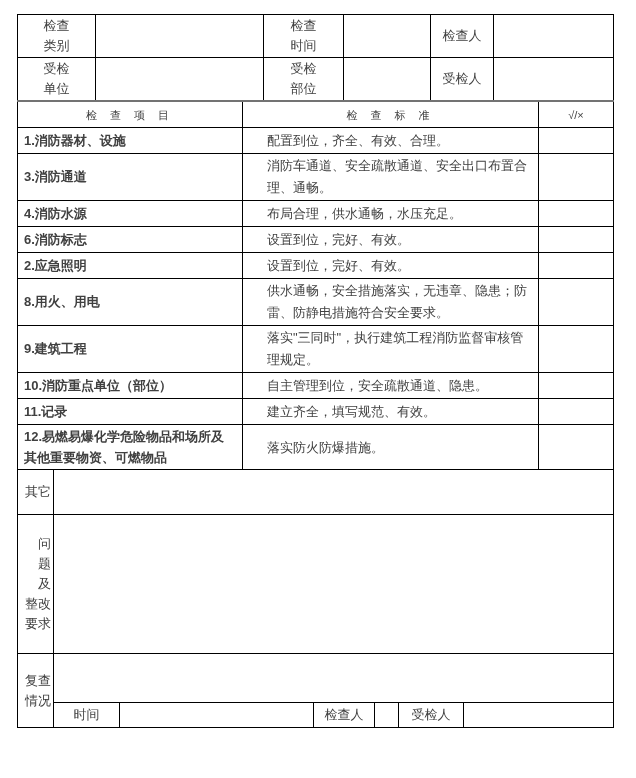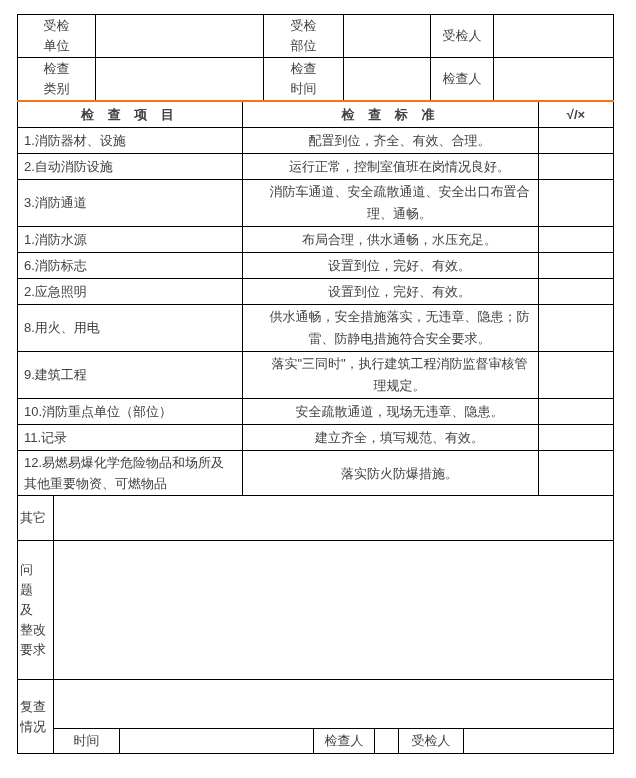--- a/index.html
+++ b/index.html
@@ -5,63 +5,63 @@
   html,body{margin:0;padding:0;background:#ffffff;}
   body{width:636px;height:778px;position:relative;overflow:hidden;
        font-family:"Liberation Sans","DejaVu Sans",sans-serif;color:#404040;}
   .sheet{position:absolute;left:17px;top:14px;width:596px;}
   table{border-collapse:collapse;table-layout:fixed;width:596px;margin-top:-1px;}
   table.first{margin-top:0;}
   td{border:1px solid #000;font-size:13px;line-height:20px;padding:1px 6px;
      vertical-align:middle;overflow:hidden;word-break:break-all;}
   td.lbl{text-align:center;white-space:pre-line;padding:1px 2px;}
   td.fill{background:#fff;}
-  tr.hdr td{border-top:2px solid #f97316;text-align:center;letter-spacing:5px;
-            height:23px;font-size:13px;font-weight:bold;}
+  tr.hdr td{border-top:2px solid #737373;text-align:center;letter-spacing:5px;
+            height:23px;font-size:11px;}
   tr.rh-s td{height:23px;}
   tr.rh-d td{height:44px;line-height:22px;}
   tr.rh-12 td{height:40px;line-height:21px;}
   tr.info td{height:39px;}
-  td.vlabel{text-align:left;white-space:pre-line;line-height:20px;padding:1px 2px;}
-  .item-cell{padding-left:6px;}
-  .std-cell{padding-left:24px;text-align:center;}
+  td.vlabel{text-align:right;white-space:pre-line;line-height:20px;padding:1px 2px;}
+  .item-cell{padding-left:6px;font-weight:bold;}
+  .std-cell{padding-left:24px;}
 </style>
 </head>
 <body>
 
 <div class="sheet">
 
   <table class="first">
     <colgroup>
       <col style="width:78px">
         <col style="width:168px">
         <col style="width:80px">
       <col style="width:87px">
         <col style="width:63px">
         <col style="width:120px">
     </colgroup>
     <tbody>
         <tr class="info">
+      <td class="lbl">检查
+类别</td>
+      <td class="fill"></td>
+      <td class="lbl">检查
+时间</td>
+      <td class="fill"></td>
+      <td class="lbl">检查人</td>
+      <td class="fill"></td>
+    </tr>
+    <tr class="info">
       <td class="lbl">受检
 单位</td>
       <td class="fill"></td>
       <td class="lbl">受检
 部位</td>
       <td class="fill"></td>
       <td class="lbl">受检人</td>
-      <td class="fill"></td>
-    </tr>
-    <tr class="info">
-      <td class="lbl">检查
-类别</td>
-      <td class="fill"></td>
-      <td class="lbl">检查
-时间</td>
-      <td class="fill"></td>
-      <td class="lbl">检查人</td>
       <td class="fill"></td>
     </tr>
   </tbody>
     </table>
 
   <table>
     <colgroup>
       <col style="width:225px">
         <col style="width:296px">
         <col style="width:75px">
@@ -70,32 +70,27 @@
         <tr class="hdr">
       <td>检 查 项 目</td>
       <td>检 查 标 准</td>
       <td style="letter-spacing:0">√/×</td>
     </tr>
     <tr class="rh-s">
       <td class="item-cell">1.消防器材、设施</td>
       <td class="std-cell">配置到位，齐全、有效、合理。</td>
       <td class="fill"></td>
     </tr>
-    <tr class="rh-s">
-      <td class="item-cell">2.自动消防设施</td>
-      <td class="std-cell">运行正常，控制室值班在岗情况良好。</td>
-      <td class="fill"></td>
-    </tr>
     <tr class="rh-d">
       <td class="item-cell">3.消防通道</td>
       <td class="std-cell">消防车通道、安全疏散通道、安全出口布置合理、通畅。</td>
       <td class="fill"></td>
     </tr>
     <tr class="rh-s">
-      <td class="item-cell">1.消防水源</td>
+      <td class="item-cell">4.消防水源</td>
       <td class="std-cell">布局合理，供水通畅，水压充足。</td>
       <td class="fill"></td>
     </tr>
     <tr class="rh-s">
       <td class="item-cell">6.消防标志</td>
       <td class="std-cell">设置到位，完好、有效。</td>
       <td class="fill"></td>
     </tr>
     <tr class="rh-s">
       <td class="item-cell">2.应急照明</td>
@@ -107,21 +102,21 @@
       <td class="std-cell">供水通畅，安全措施落实，无违章、隐患；防雷、防静电措施符合安全要求。</td>
       <td class="fill"></td>
     </tr>
     <tr class="rh-d">
       <td class="item-cell">9.建筑工程</td>
       <td class="std-cell">落实"三同时"，执行建筑工程消防监督审核管理规定。</td>
       <td class="fill"></td>
     </tr>
     <tr class="rh-s">
       <td class="item-cell">10.消防重点单位（部位）</td>
-      <td class="std-cell">安全疏散通道，现场无违章、隐患。</td>
+      <td class="std-cell">自主管理到位，安全疏散通道、隐患。</td>
       <td class="fill"></td>
     </tr>
     <tr class="rh-s">
       <td class="item-cell">11.记录</td>
       <td class="std-cell">建立齐全，填写规范、有效。</td>
       <td class="fill"></td>
     </tr>
     <tr class="rh-12">
       <td class="item-cell">12.易燃易爆化学危险物品和场所及其他重要物资、可燃物品</td>
       <td class="std-cell">落实防火防爆措施。</td>

